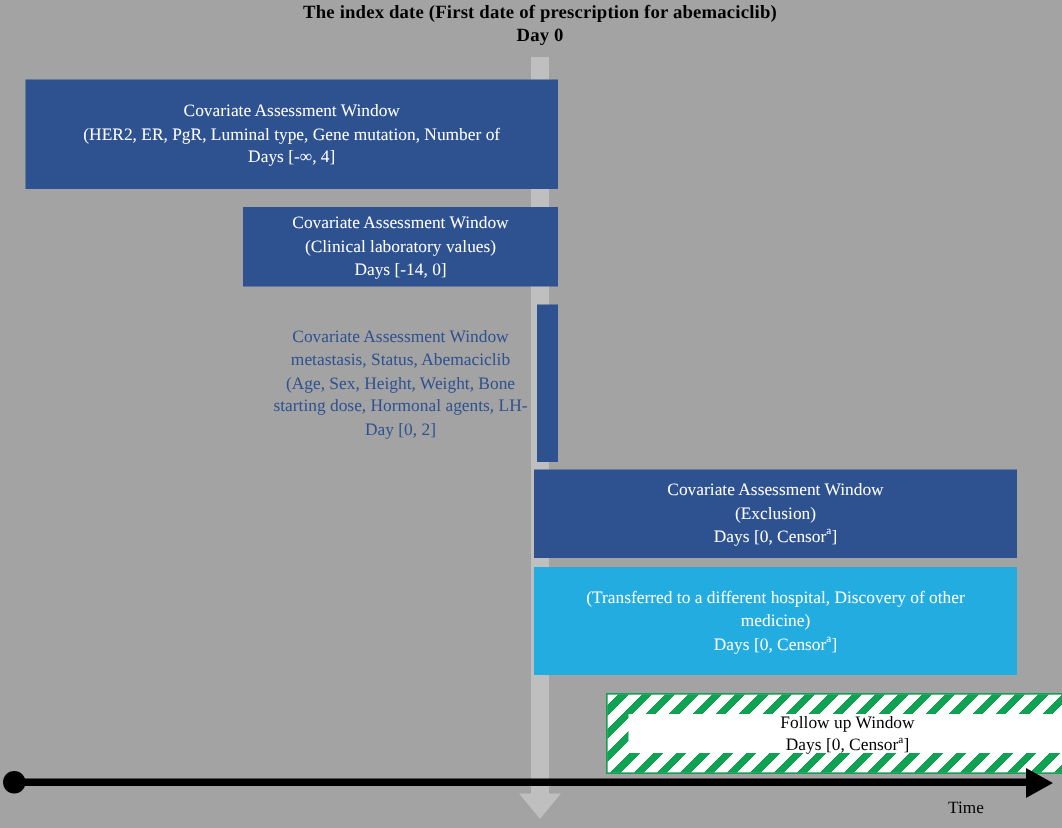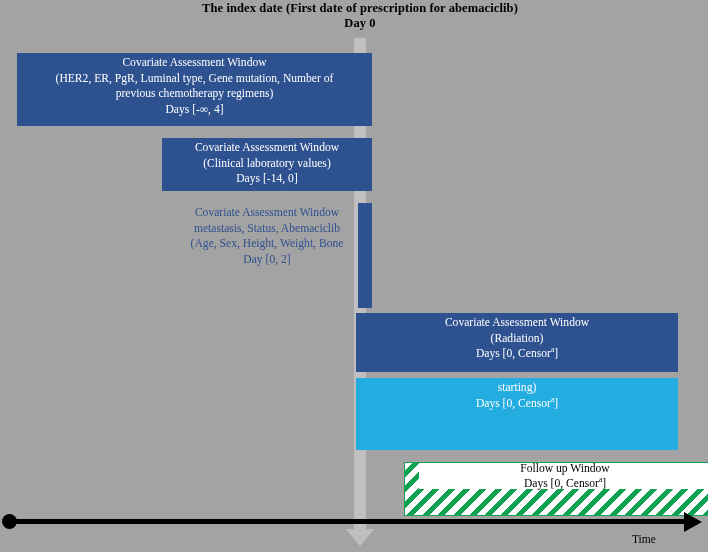--- a/index.html
+++ b/index.html
@@ -52,21 +52,21 @@
     border-top: 17px solid #bfbfbf;
   }
 
   
   .box {
     position: absolute;
     box-sizing: border-box;
     display: flex;
     flex-direction: column;
     align-items: center;
-    justify-content: flex-start;
+    justify-content: center;
     text-align: center;
     font-size: 11.6px;
     line-height: 15.5px;
     padding: 2px 8px;
   }
   .box.dark {
     background: #2e5190;
     color: #ffffff;
   }
   .box.light {
@@ -169,46 +169,47 @@
     <span class="line">(First date of prescription for abemaciclib)</span>
     <span class="line">Day 0</span>
   </div>
 
   <div class="index-line"></div>
   <div class="index-arrowhead"></div>
 
   <div class="box dark" id="box-covariate-baseline">
     <span class="line">Covariate Assessment Window</span>
     <span class="line">(HER2, ER, PgR, Luminal type, Gene mutation, Number of</span>
-    <span class="line">previous chemotherapy regimens)</span>
     <span class="line">Days [-∞, 4]</span>
   </div>
 
   <div class="box dark" id="box-covariate-lab">
     <span class="line">Covariate Assessment Window</span>
     <span class="line">(Clinical laboratory values)</span>
     <span class="line">Days [-14, 0]</span>
   </div>
 
   <div class="box plain" id="box-covariate-day0">
     <span class="line">Covariate Assessment Window</span>
     <span class="line">metastasis, Status, Abemaciclib</span>
     <span class="line">(Age, Sex, Height, Weight, Bone</span>
+    <span class="line">starting dose, Hormonal agents, LH-</span>
     <span class="line">Day [0, 2]</span>
   </div>
   <div id="bar-day0"></div>
 
   <div class="box dark" id="box-covariate-radiation">
     <span class="line">Covariate Assessment Window</span>
-    <span class="line">(Radiation)</span>
+    <span class="line">(Exclusion)</span>
     <span class="line"><span>Days [0, Censor</span><span class="sup">a</span><span>]</span></span>
   </div>
 
   <div class="box light" id="box-exclusion">
-    <span class="line">starting)</span>
+    <span class="line">(Transferred to a different hospital, Discovery of other</span>
+    <span class="line">medicine)</span>
     <span class="line"><span>Days [0, Censor</span><span class="sup">a</span><span>]</span></span>
   </div>
 
   <div class="box striped" id="box-followup">
     <div class="striped-inner">
       <span class="line">Follow up Window</span>
       <span class="line"><span>Days [0, Censor</span><span class="sup">a</span><span>]</span></span>
     </div>
   </div>
 

